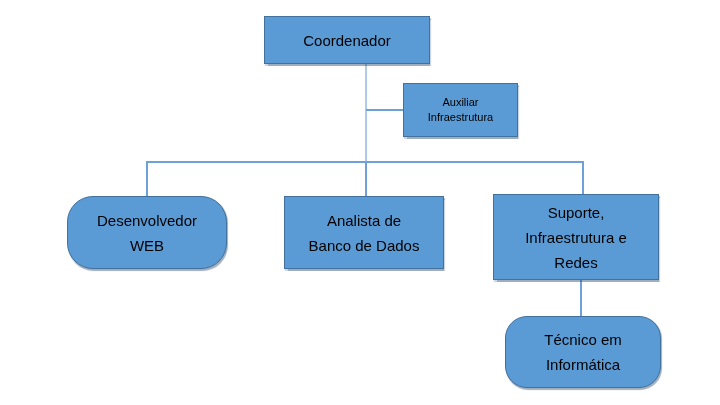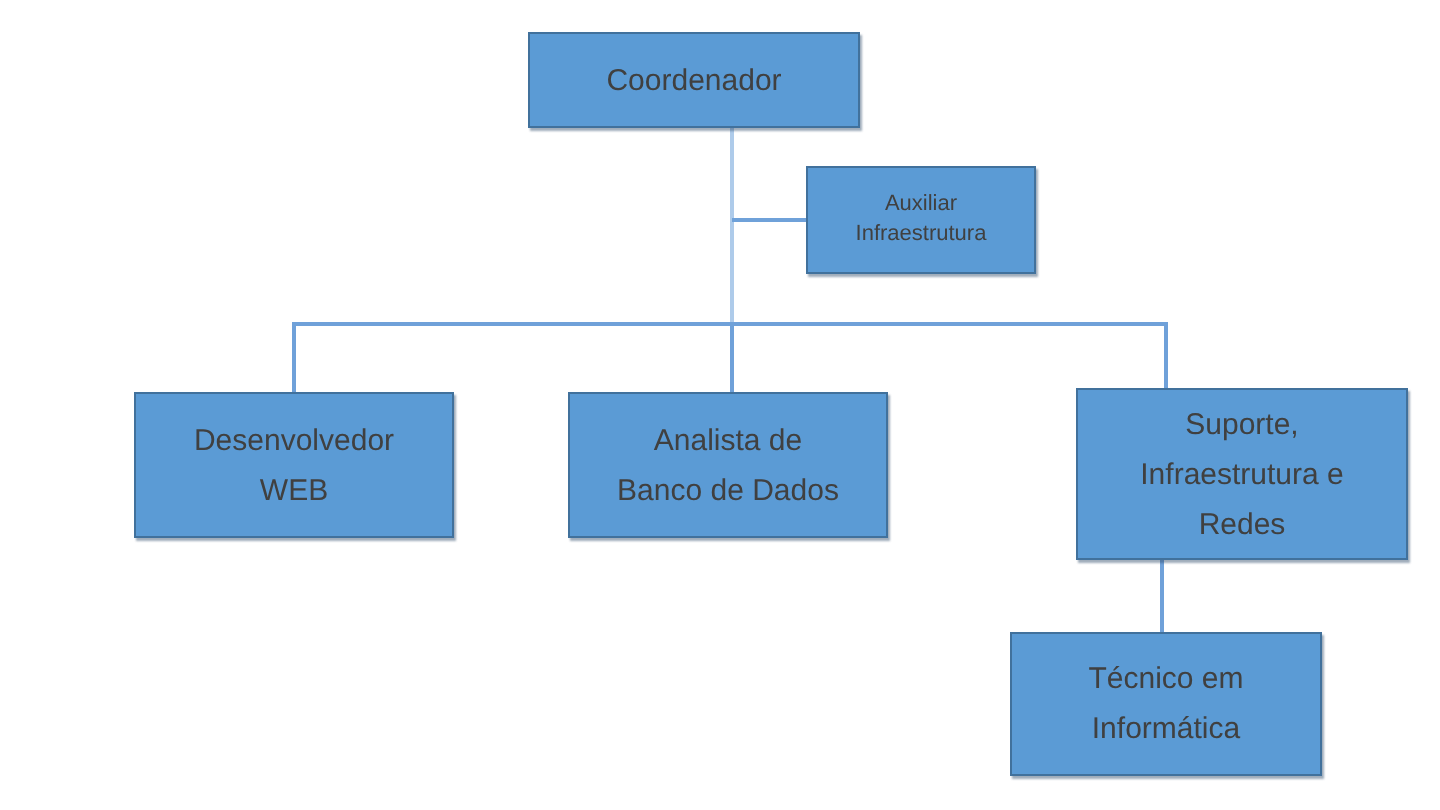--- a/index.html
+++ b/index.html
@@ -14,29 +14,29 @@
   .node {
     position: absolute;
     box-sizing: border-box;
     background: #5B9BD5;
     border: 1.5px solid #41719C;
     box-shadow: 1px 1.5px 1px rgba(44, 74, 104, 0.45);
     display: flex;
     align-items: center;
     justify-content: center;
     text-align: center;
-    color: #404040;
+    color: #000000;
     white-space: pre-line;
   }
   .n-coordenador { left: 264px; top: 16px;  width: 166px; height: 48px; font-size: 15px; }
   .n-auxiliar    { left: 403px; top: 83px;  width: 115px; height: 54px; font-size: 11px; line-height: 15px; }
-  .n-desenvolvedor { left: 67px;  top: 196px; width: 160px; height: 73px; font-size: 15px; line-height: 25px; }
+  .n-desenvolvedor { left: 67px;  top: 196px; width: 160px; height: 73px; font-size: 15px; line-height: 25px; border-radius: 26px; }
   .n-analista    { left: 284px; top: 196px; width: 160px; height: 73px; font-size: 15px; line-height: 25px; align-items: center; }
-  .n-suporte     { left: 493px; top: 194px; width: 166px; height: 86px; font-size: 15px; line-height: 25px; margin-left: 45px; }
-  .n-tecnico     { left: 505px; top: 316px; width: 156px; height: 72px; font-size: 15px; line-height: 25px; }
+  .n-suporte     { left: 493px; top: 194px; width: 166px; height: 86px; font-size: 15px; line-height: 25px; }
+  .n-tecnico     { left: 505px; top: 316px; width: 156px; height: 72px; font-size: 15px; line-height: 25px; border-radius: 22px; }
 
   .line { position: absolute; background: #6FA1D9; }
   .line-light { background: #AECBEA; }
   .l-coord-drop { left: 365px; top: 64px;  width: 1.5px; height: 98px; }
   .l-aux-stub   { left: 366px; top: 109px; width: 38px;  height: 1.5px; }
   .l-bus        { left: 146px; top: 161px; width: 437px; height: 1.5px; }
   .l-dev-drop   { left: 146px; top: 161px; width: 1.5px; height: 35px; }
   .l-ana-drop   { left: 365px; top: 161px; width: 1.5px; height: 35px; }
   .l-sup-drop   { left: 582px; top: 161px; width: 1.5px; height: 33px; }
   .l-tec-drop   { left: 580px; top: 280px; width: 1.5px; height: 36px; }

